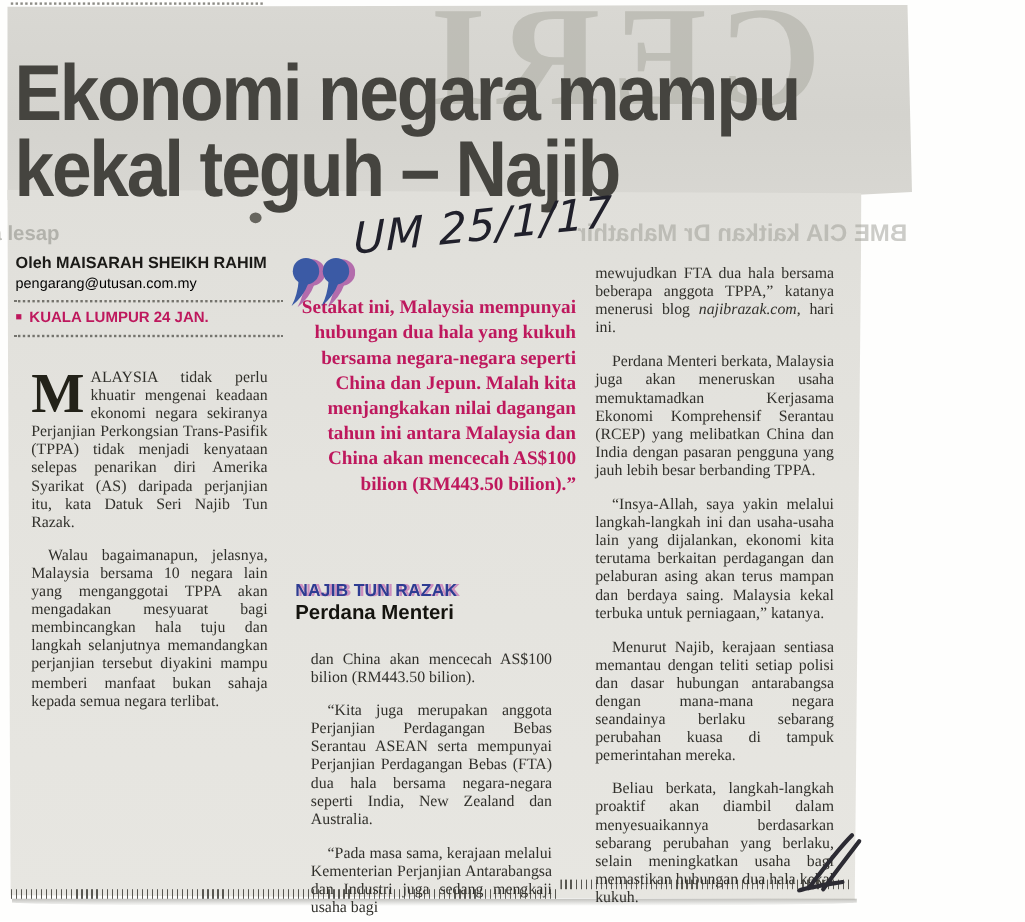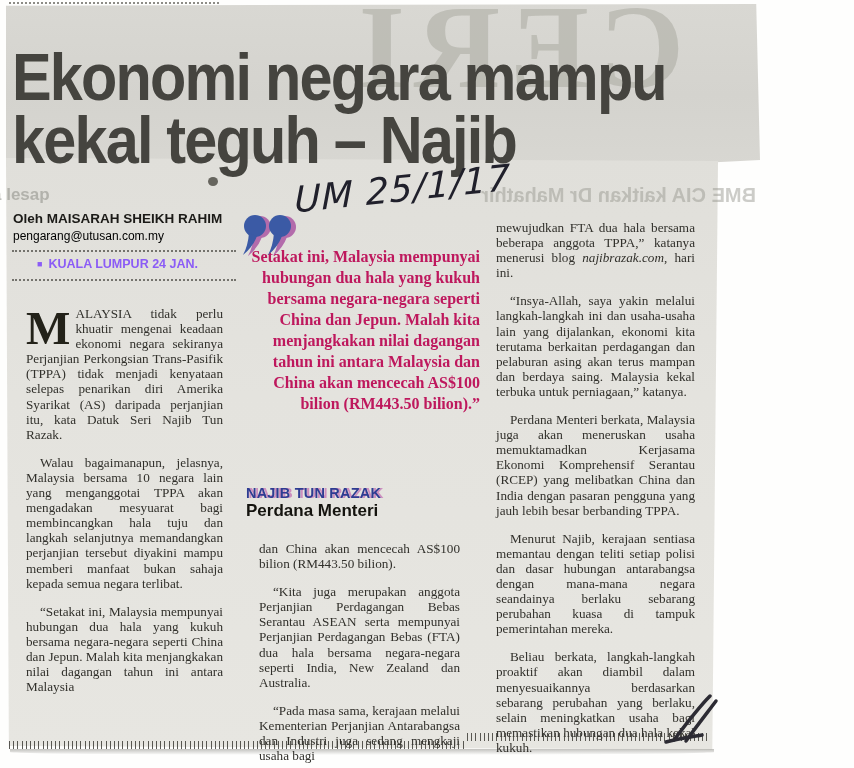--- a/index.html
+++ b/index.html
@@ -36,21 +36,21 @@
 
   
   .byline-name{position:absolute;left:13px;top:211px;z-index:5;
     font-family:"Liberation Sans",sans-serif;font-weight:bold;font-size:13.5px;color:#1b1a17;}
   .byline-email{position:absolute;left:13px;top:229px;z-index:5;
     font-family:"Liberation Sans",sans-serif;font-size:12px;color:#000000;}
   .rule{position:absolute;left:12px;width:224px;border-top:2px dotted #74736d;z-index:5;}
   .rule1{top:250px;}
   .rule2{top:279px;}
   .dateline{position:absolute;left:13px;top:257px;z-index:5;
-    font-family:"Liberation Sans",sans-serif;font-weight:bold;font-size:12.5px;color:#8b5cf6;margin-left:24px;}
+    font-family:"Liberation Sans",sans-serif;font-weight:bold;font-size:12.5px;color:#be185d;}
   .dateline .sq{font-size:9px;margin-right:6px;position:relative;top:-1px;}
 
   
   .annotation{position:absolute;left:294px;top:168px;z-index:7;
     font-family:"DejaVu Sans",sans-serif;font-style:italic;font-size:36px;
     color:#20202b;transform:rotate(-6deg) skewX(-6deg);letter-spacing:1px;white-space:nowrap;}
   .checkmark{position:absolute;left:664px;top:694px;z-index:7;}
   .ink-speck{position:absolute;left:208px;top:177px;width:10px;height:9px;border-radius:50%;
     background:#47463f;opacity:.8;z-index:6;}
 
@@ -122,33 +122,32 @@
         <path d="M32,20 Q31,33 26,42 Q36,34 40,23 Z"></path>
     </g>
   </svg>
   <div class="pullquote">Setakat ini, Malaysia mempunyai hubungan dua hala yang kukuh bersama negara-negara seperti China dan Jepun. Malah kita menjangkakan nilai dagangan tahun ini antara Malaysia dan China akan mencecah AS$100 bilion (RM443.50 bilion).”</div>
   <div class="attr-name">NAJIB TUN RAZAK</div>
   <div class="attr-title">Perdana Menteri</div>
 
   <div class="col col1">
     <p class="para"><span class="dropcap">M</span><span>ALAYSIA tidak perlu khuatir mengenai keadaan ekonomi negara sekiranya Perjanjian Perkongsian Trans-Pasifik (TPPA) tidak menjadi kenyataan selepas penarikan diri Amerika Syarikat (AS) daripada perjanjian itu, kata Datuk Seri Najib Tun Razak.</span></p>
     <p class="para indent">Walau bagaimanapun, jelasnya, Malaysia bersama 10 negara lain yang menganggotai TPPA akan mengadakan mesyuarat bagi membincangkan hala tuju dan langkah selanjutnya memandangkan perjanjian tersebut diyakini mampu memberi manfaat bukan sahaja kepada semua negara terlibat.</p>
-    <p class="para indent">“Setakat ini, Malaysia mempunyai hubungan dua hala yang kukuh bersama negara-negara seperti China dan Jepun. Malah kita menjangkakan nilai dagangan tahun ini antara Malaysia</p>
   </div>
 
   <div class="col col2body">
     <p class="para">dan China akan mencecah AS$100 bilion (RM443.50 bilion).</p>
     <p class="para indent">“Kita juga merupakan anggota Perjanjian Perdagangan Bebas Serantau ASEAN serta mempunyai Perjanjian Perdagangan Bebas (FTA) dua hala bersama negara-negara seperti India, New Zealand dan Australia.</p>
     <p class="para indent">“Pada masa sama, kerajaan melalui Kementerian Perjanjian Antarabangsa dan Industri juga sedang mengkaji usaha bagi</p>
   </div>
 
   <div class="col col3">
     <p class="para"><span>mewujudkan FTA dua hala bersama beberapa anggota TPPA,” katanya menerusi blog </span><em>najibrazak.com</em><span>, hari ini.</span></p>
+    <p class="para indent">Perdana Menteri berkata, Malaysia juga akan meneruskan usaha memuktamadkan Kerjasama Ekonomi Komprehensif Serantau (RCEP) yang melibatkan China dan India dengan pasaran pengguna yang jauh lebih besar berbanding TPPA.</p>
     <p class="para indent">“Insya-Allah, saya yakin melalui langkah-langkah ini dan usaha-usaha lain yang dijalankan, ekonomi kita terutama berkaitan perdagangan dan pelaburan asing akan terus mampan dan berdaya saing. Malaysia kekal terbuka untuk perniagaan,” katanya.</p>
-    <p class="para indent">Perdana Menteri berkata, Malaysia juga akan meneruskan usaha memuktamadkan Kerjasama Ekonomi Komprehensif Serantau (RCEP) yang melibatkan China dan India dengan pasaran pengguna yang jauh lebih besar berbanding TPPA.</p>
     <p class="para indent">Menurut Najib, kerajaan sentiasa memantau dengan teliti setiap polisi dan dasar hubungan antarabangsa dengan mana-mana negara seandainya berlaku sebarang perubahan kuasa di tampuk pemerintahan mereka.</p>
     <p class="para indent">Beliau berkata, langkah-langkah proaktif akan diambil dalam menyesuaikannya berdasarkan sebarang perubahan yang berlaku, selain meningkatkan usaha bagi memastikan hubungan dua hala kekal kukuh.</p>
   </div>
 
   <div class="ticks ticks-left"></div>
   <div class="ticks ticks-right"></div>
 
   <svg class="checkmark" width="56" height="50" viewBox="0 0 56 50">
     <g stroke="#2c2b33" stroke-width="3.5" fill="none" stroke-linecap="round">
       <path d="M10,46 C22,30 34,14 46,2"></path>

